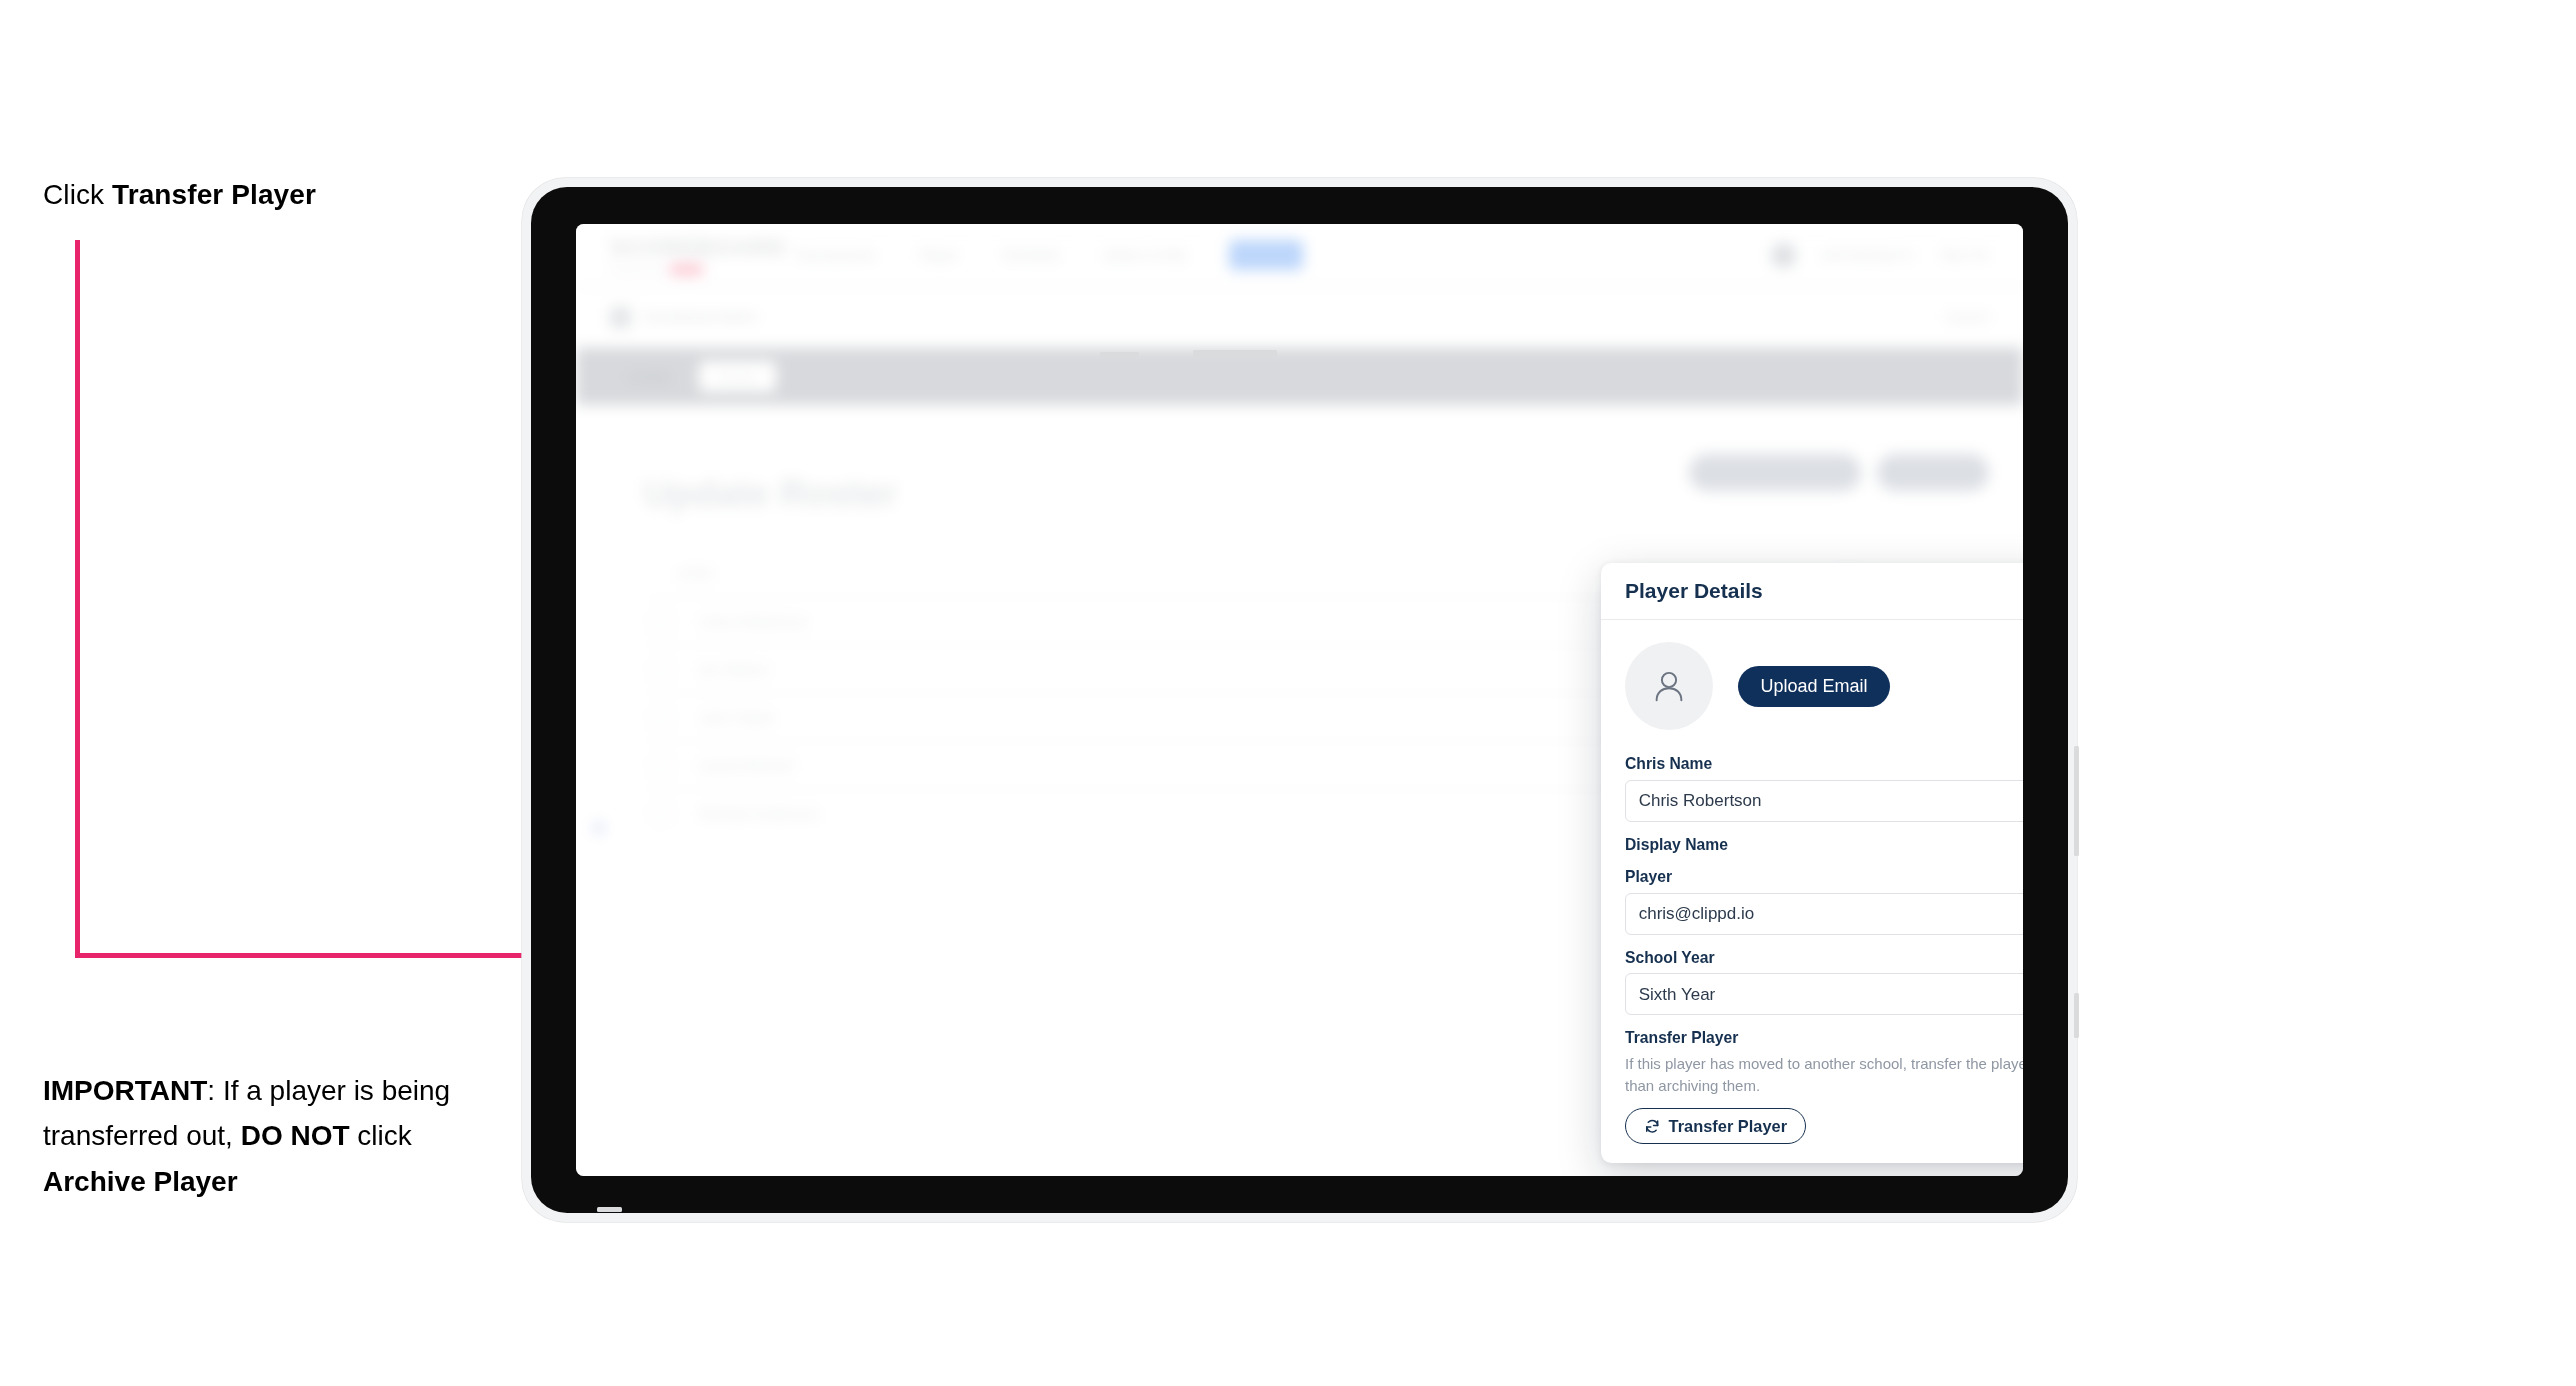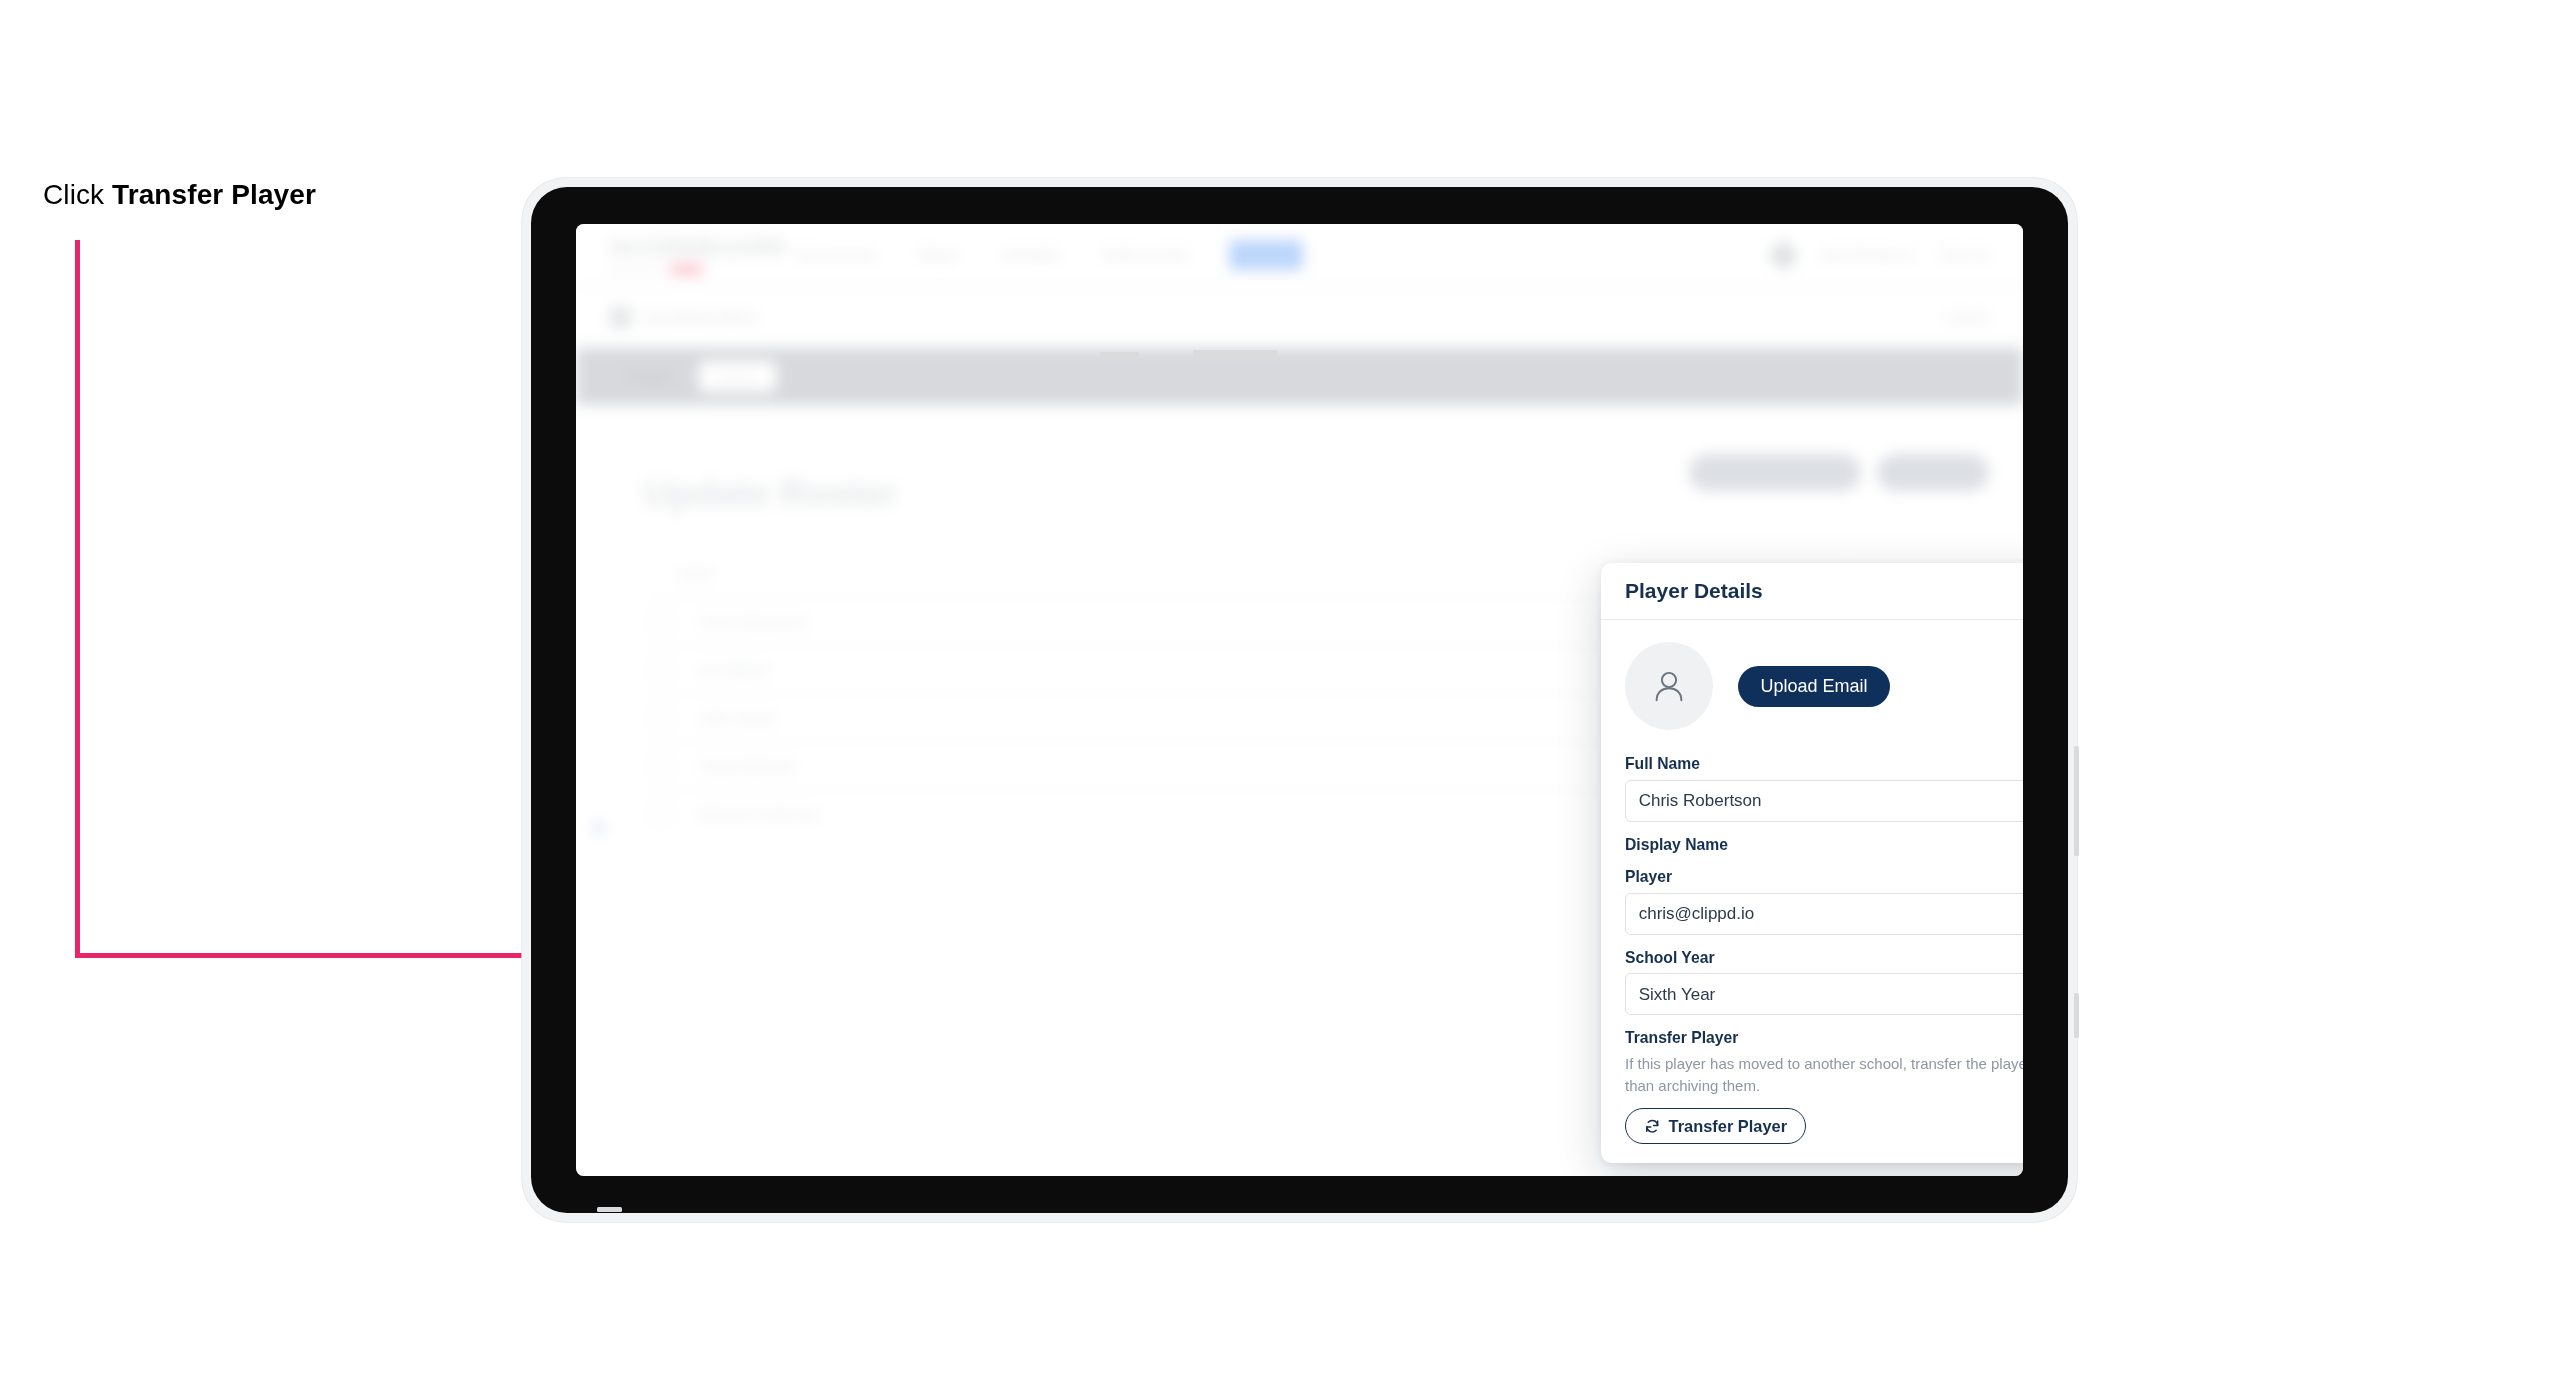--- a/index.html
+++ b/index.html
@@ -167,20 +167,23 @@
 </style>
 </head>
 <body>
 
 <div class="stage">
 
   <div class="anno-top">
     <span>Click </span><span class="b">Transfer Player</span>
   </div>
 
+  <div class="anno-bottom">
+    <span class="b">IMPORTANT</span><span>: If a player is being transferred out, </span><span class="b">DO NOT</span><span> click </span><span class="b">Archive Player</span>
+  </div>
 
   <div class="ptr-v"></div>
   <div class="ptr-h"></div>
   <svg class="ptr-head" viewBox="0 0 44 64">
     <path d="M4 6 L36 32 L4 58" fill="none" stroke="#E8256A" stroke-width="8" stroke-linecap="round" stroke-linejoin="miter"></path>
   </svg>
 
   <div class="tablet">
     <div class="tablet-bezel"></div>
     <div class="btn-pwr-r1"></div>
@@ -279,21 +282,21 @@
             <div class="avatar">
               <svg width="42" height="42" viewBox="0 0 56 56">
                 <circle cx="28" cy="20" r="9.5" fill="none" stroke="#6b7480" stroke-width="2.6"></circle>
                 <path d="M11.5 47 C11.5 36.5 19 31 28 31 C37 31 44.5 36.5 44.5 47" fill="none" stroke="#6b7480" stroke-width="2.6" stroke-linecap="round"></path>
               </svg>
             </div>
             <button class="upload-btn">Upload Email</button>
           </div>
 
           <div class="fld">
-            <div class="fld-label">Full Name</div>
+            <div class="fld-label">Chris Name</div>
             <input class="fld-input" value="Chris Robertson" style="">
           </div>
 
           <div class="fld">
             <div class="fld-label">Display Name</div>
           </div>
 
           <div class="fld">
             <div class="fld-label">Player</div>
             <input class="fld-input" value="chris@clippd.io" style="">

